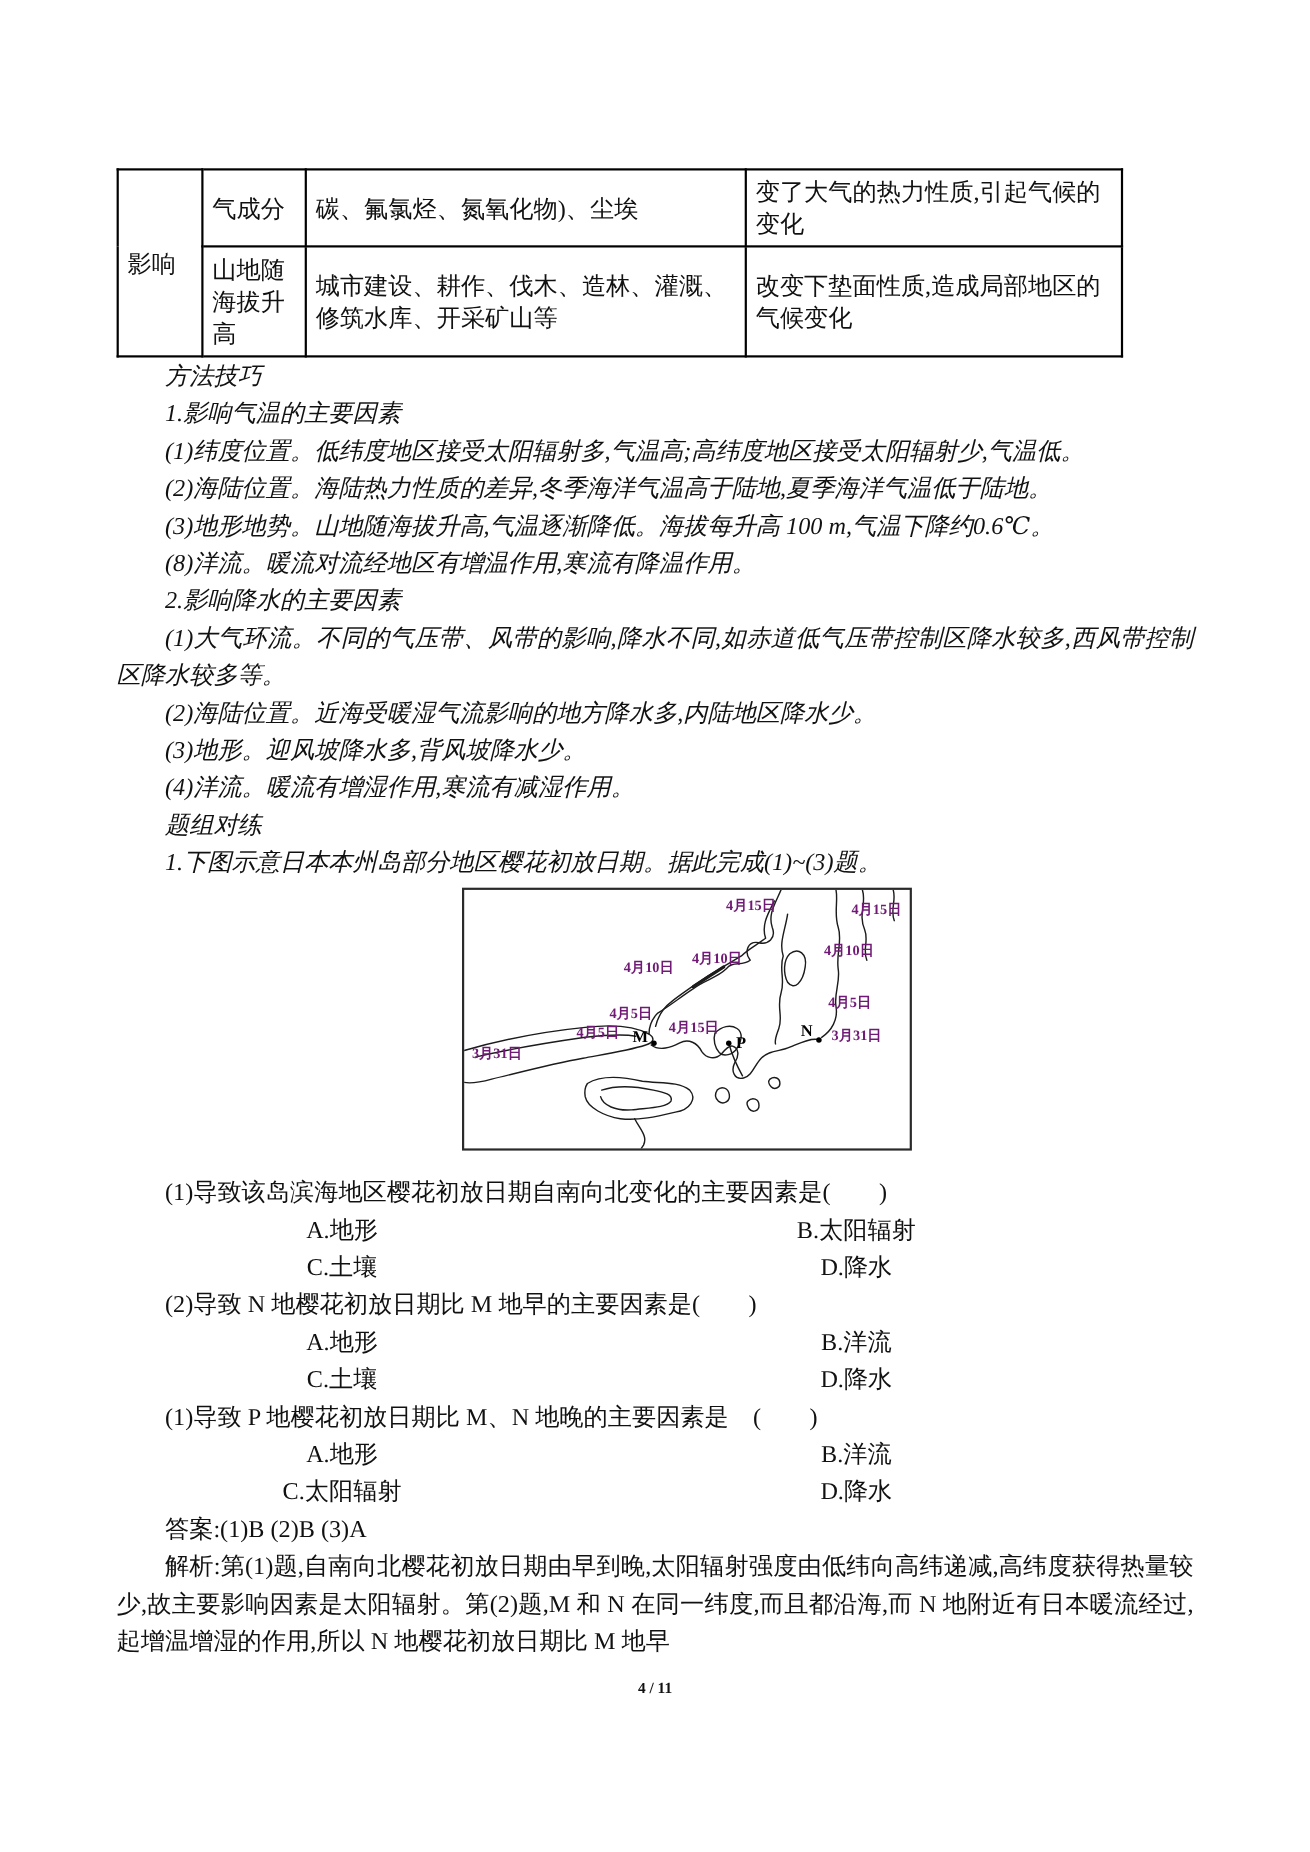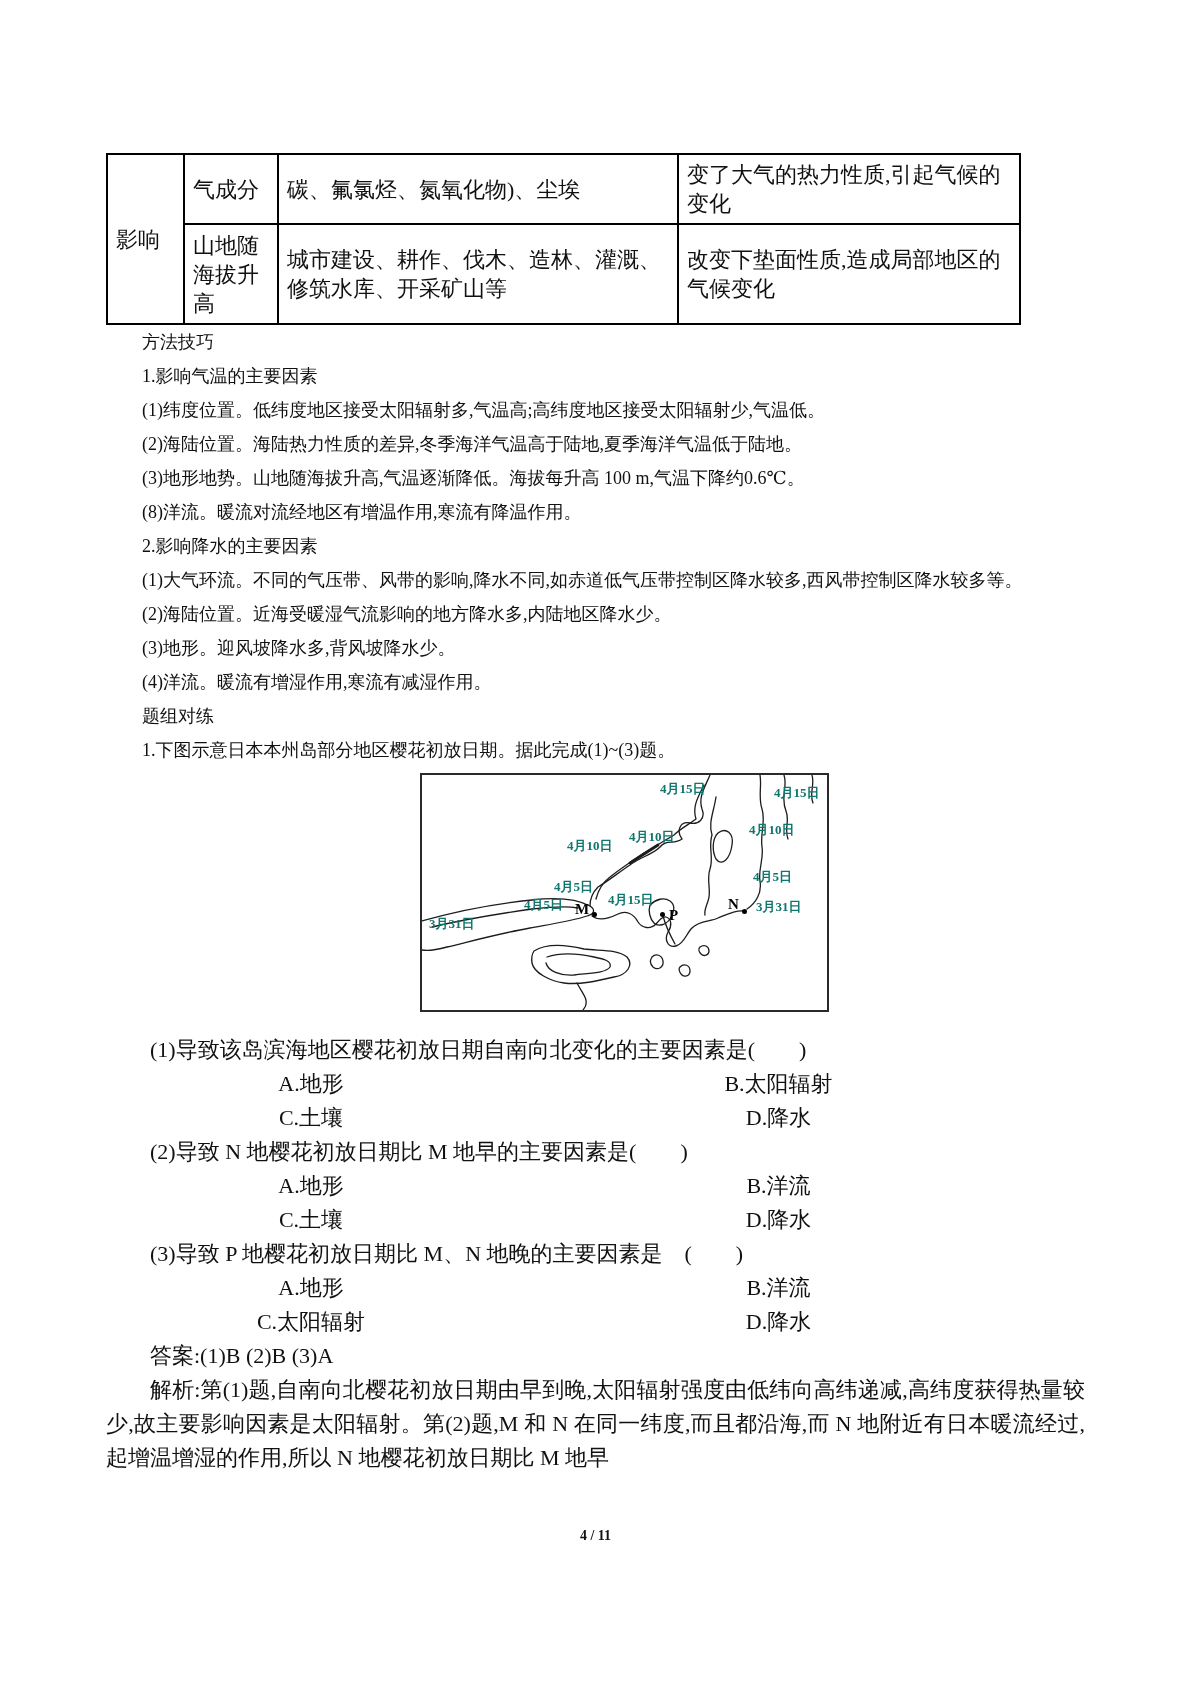--- a/index.html
+++ b/index.html
@@ -27,35 +27,35 @@
     vertical-align:middle;
     text-align:left;
   }
   td.c-influence{width:59px;text-align:center;}
   td.c-head{width:76px;font-family:Liberation Serif, serif;}
   td.c-mid{width:382px;}
   td.c-effect{width:324px;}
   tr.row1 td{height:62px;}
   tr.row2 td{height:92px;}
   
-  .bodytext{font-size:18px;line-height:34px;text-align:justify;}
+  .bodytext{font-size:22px;line-height:34px;text-align:justify;font-style:italic;}
   .bodytext p{margin:0;text-indent:2em;}
   
   .mapwrap{
     position:relative;
     margin:6px 0 12px 314px;
     width:405px;height:235px;
     border:2px solid #2a2a2a;
     background:#fff;
   }
   .mapwrap svg{position:absolute;left:0;top:0;}
   .map-label{
     position:absolute;
     font:bold 13px "Liberation Serif","DejaVu Serif",serif;
-    color:#0f766e;
+    color:#701a75;
     white-space:nowrap;
     letter-spacing:0px;
     text-align:center;
   }
   .map-point-dot{
     position:absolute;width:5px;height:5px;border-radius:50%;
     background:#000;transform:translate(-2px,-2px);
   }
   .map-point-letter{
     position:absolute;
@@ -185,21 +185,21 @@
       <p class="stem">(2)导致 N 地樱花初放日期比 M 地早的主要因素是(　　)</p>
       <p class="optrow">
         <span>A.地形</span>
         <span>B.洋流</span>
       </p>
       <p class="optrow">
         <span>C.土壤</span>
         <span>D.降水</span>
       </p>
 
-      <p class="stem">(3)导致 P 地樱花初放日期比 M、N 地晚的主要因素是　(　　)</p>
+      <p class="stem">(1)导致 P 地樱花初放日期比 M、N 地晚的主要因素是　(　　)</p>
       <p class="optrow">
         <span>A.地形</span>
         <span>B.洋流</span>
       </p>
       <p class="optrow">
         <span>C.太阳辐射</span>
         <span>D.降水</span>
       </p>
 
       <p class="ansline">答案:(1)B  (2)B  (3)A</p>

